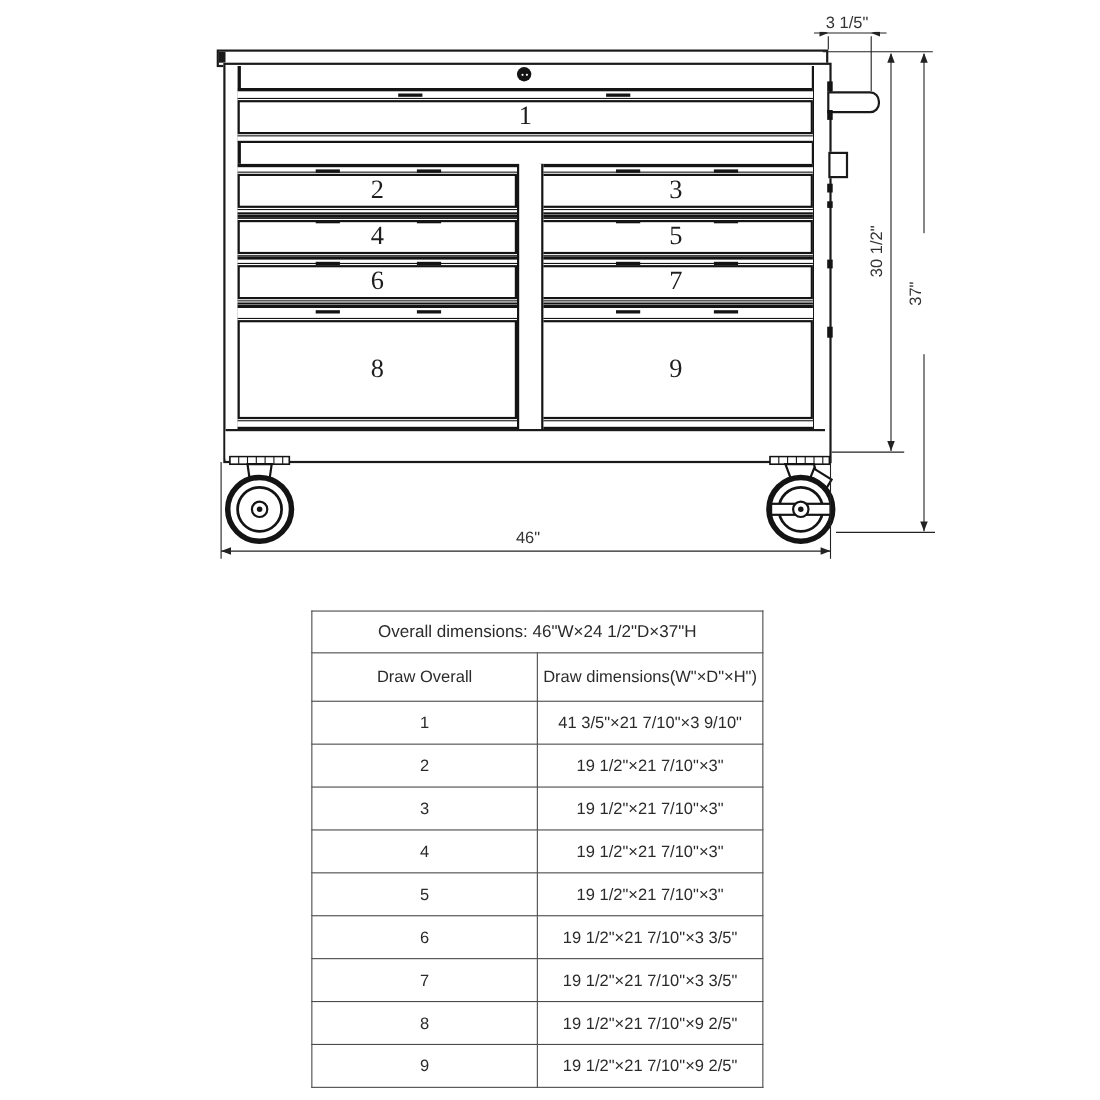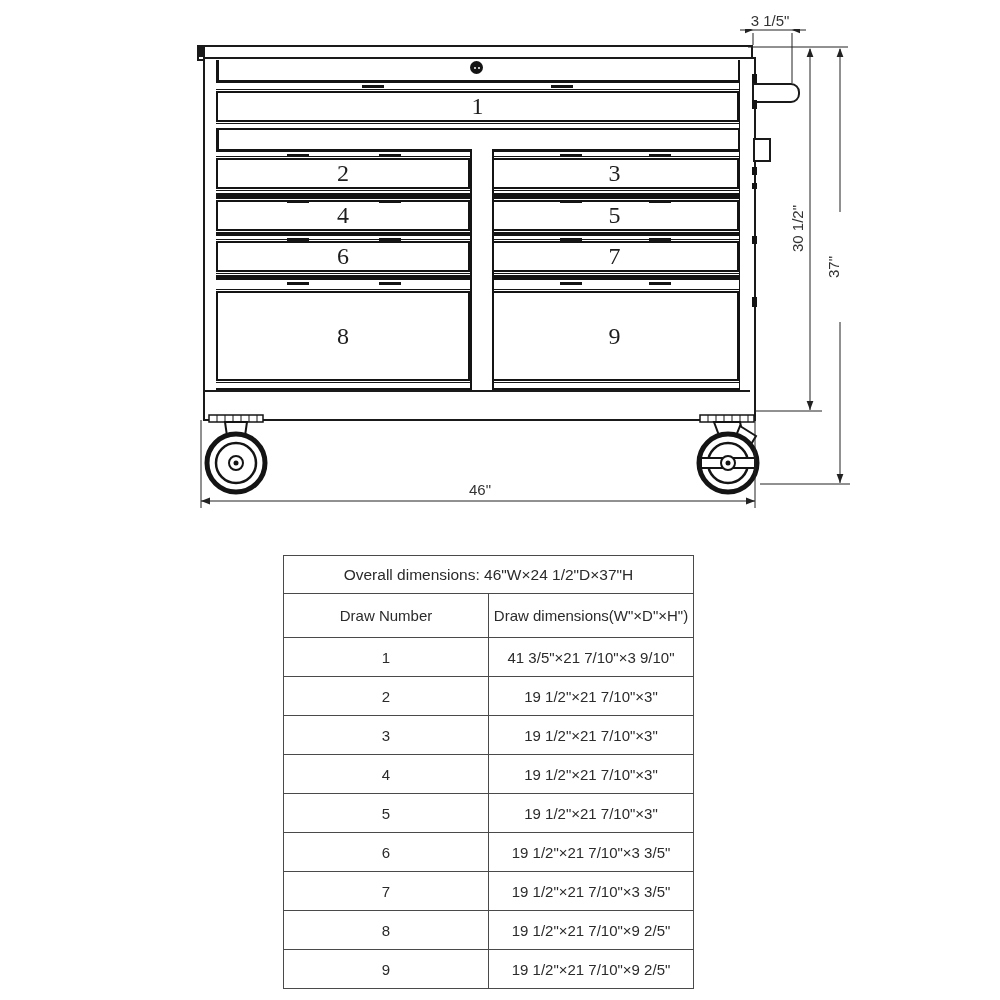--- a/index.html
+++ b/index.html
@@ -256,21 +256,21 @@
     <div class="abs dim dim-vert dim-37">37"</div>
     <div class="abs dim dim-46">46"</div>
   </div>
 
   <table class="abs spec-table">
     <tbody>
       <tr class="row-title">
         <td colspan="2">Overall dimensions: 46"W×24 1/2"D×37"H</td>
       </tr>
       <tr class="row-head">
-        <td class="col-num">Draw Number</td>
+        <td class="col-num">Draw Overall</td>
         <td class="col-dim">Draw dimensions(W"×D"×H")</td>
       </tr>
       <tr class="row-data">
         <td>1</td>
         <td>41 3/5"×21 7/10"×3 9/10"</td>
       </tr>
       <tr class="row-data">
         <td>2</td>
         <td>19 1/2"×21 7/10"×3"</td>
       </tr>

